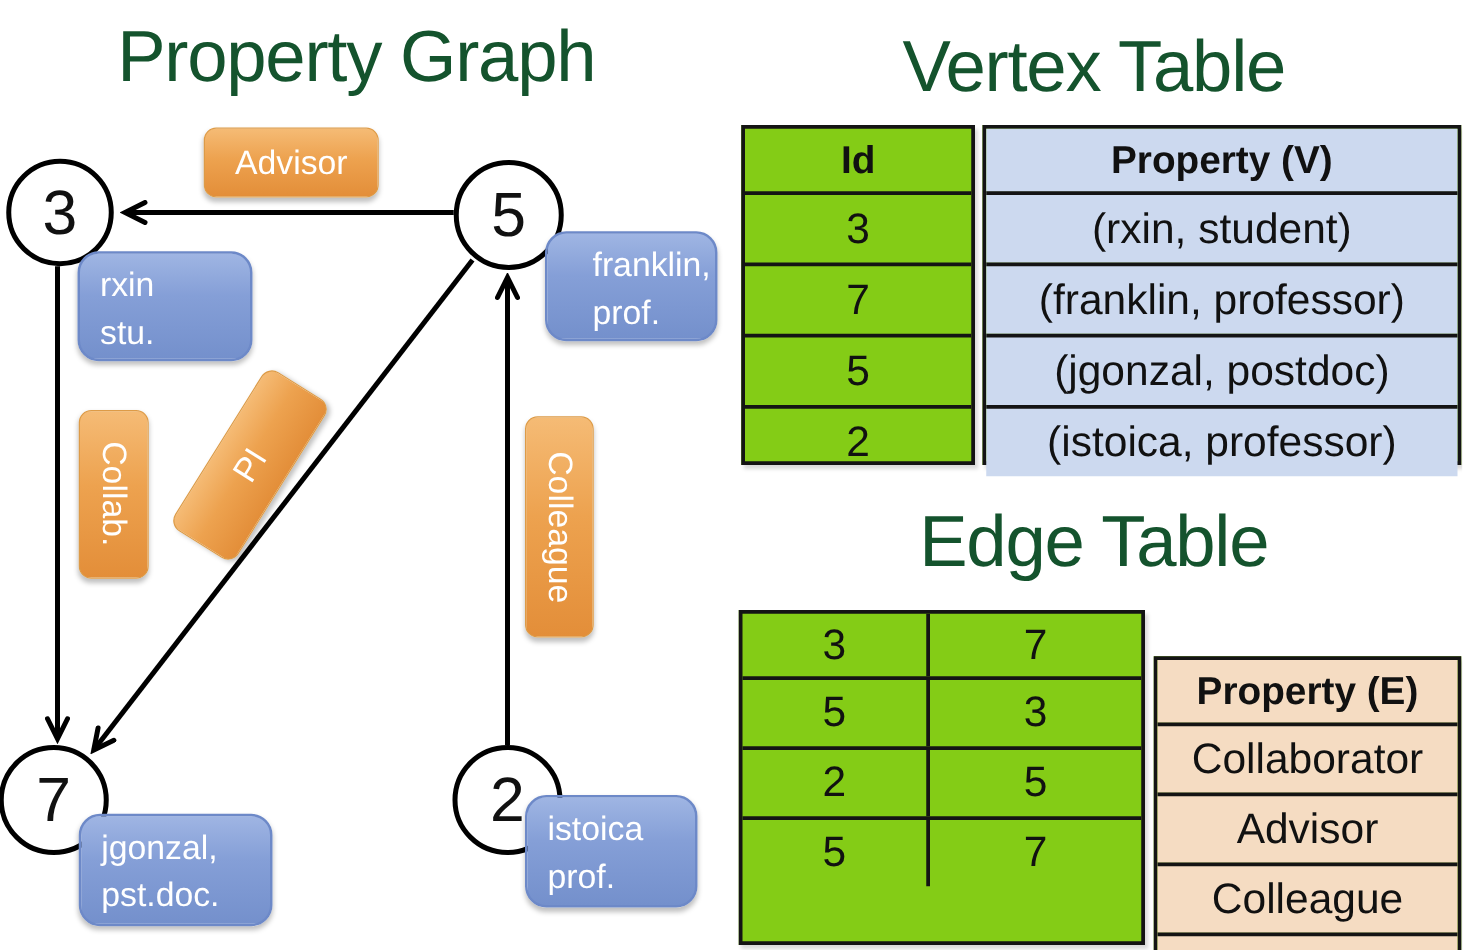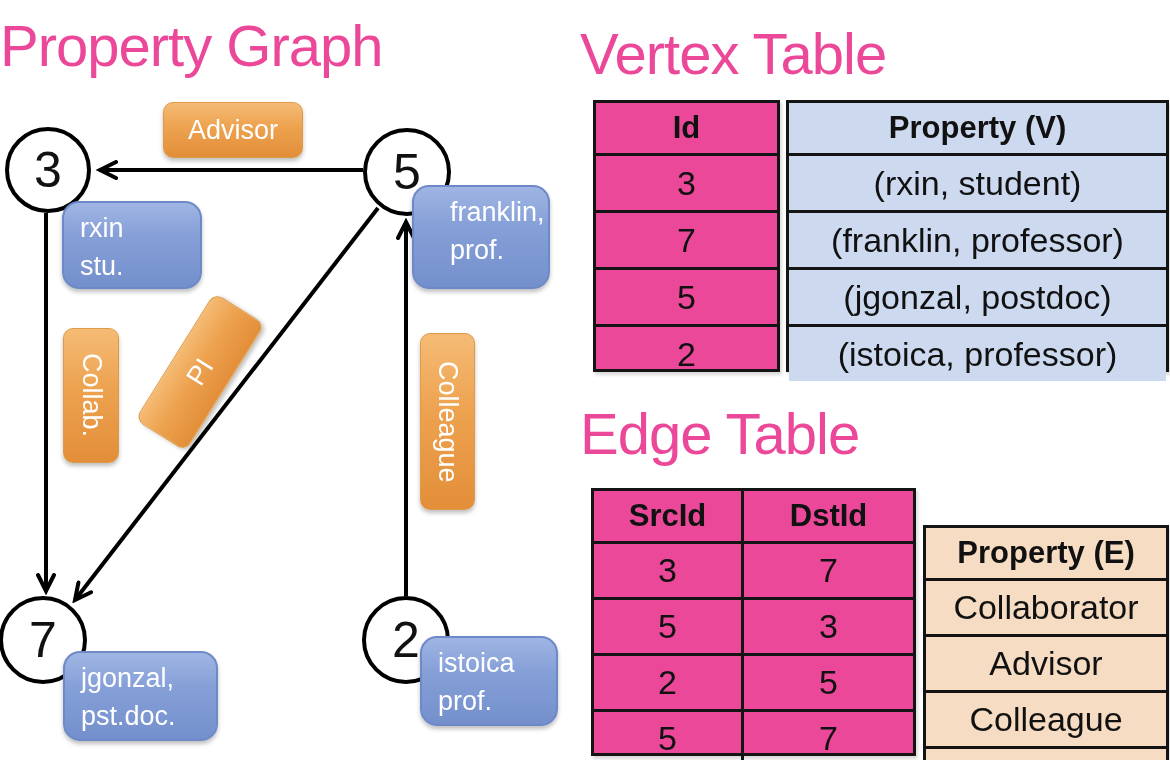--- a/index.html
+++ b/index.html
@@ -1,21 +1,21 @@
 <!DOCTYPE html>
 <html><head>
 <meta charset="utf-8">
 <style>
   html,body{margin:0;padding:0;background:#fff;}
   #stage{
     position:relative;width:1170px;height:760px;overflow:hidden;
     font-family:"Liberation Sans",sans-serif;background:#fff;
   }
   .big-title{
-    position:absolute;text-align:left;font-size:58px;color:#ec4899;
+    position:absolute;text-align:center;font-size:58px;color:#14532d;
     letter-spacing:-1px;white-space:nowrap;
   }
   
   .node-circle{
     position:absolute;border:4.5px solid #000;border-radius:50%;
     background:#fff;box-sizing:border-box;
     display:flex;align-items:center;justify-content:center;
   }
   .node-num{font-size:50px;color:#111;}
   
@@ -30,21 +30,21 @@
     position:absolute;border-radius:10px;color:#fff;
     background:linear-gradient(180deg,#f5bb75 0%,#eda24f 45%,#e38e39 100%);
     border:1px solid #dd9b47;box-sizing:border-box;
     box-shadow:0 3px 4px rgba(0,0,0,.25);
     display:flex;align-items:center;justify-content:center;
     font-size:27px;
   }
   .vertical-text{writing-mode:vertical-rl;}
   
   .tbl{
-    position:absolute;background:#ec4899;border:3px solid #141414;
+    position:absolute;background:#84cc16;border:3px solid #141414;
     box-sizing:border-box;box-shadow:2px 3px 3px rgba(0,0,0,.15);
   }
   .trow{
     display:flex;align-items:center;justify-content:center;
     border-top:3px solid #141414;font-size:34px;color:#111;
   }
   .trow:first-child{border-top:none;}
   .vt .trow{height:54px;}
   .vt .trow:first-child{height:50px;}
   .et .trow{height:53px;}
@@ -101,21 +101,21 @@
     <span>PI</span>
   </div>
   <div class="pill-orange vertical-text" style="left:420px;top:333px;width:55px;height:177px;">
     <span>Colleague</span>
   </div>
 
   <div class="pill-blue" style="left:62px;top:201px;width:140px;height:88px;">
     <div>rxin</div>
     <div>stu.</div>
   </div>
-  <div class="pill-blue" style="left:412px;top:185px;width:138px;height:104px;padding-left:36px;">
+  <div class="pill-blue" style="left:436px;top:185px;width:138px;height:88px;padding-left:36px;">
     <div>franklin,</div>
     <div>prof.</div>
   </div>
   <div class="pill-blue" style="left:63px;top:651px;width:155px;height:90px;">
     <div>jgonzal,</div>
     <div>pst.doc.</div>
   </div>
   <div class="pill-blue" style="left:420px;top:636px;width:138px;height:90px;">
     <div>istoica</div>
     <div>prof.</div>
@@ -131,24 +131,20 @@
 
   <div class="tbl vt" style="left:786px;top:100px;width:383px;height:272px;">
     <div class="trow thead bg-blue">Property (V)</div>
     <div class="trow bg-blue">(rxin, student)</div>
     <div class="trow bg-blue">(franklin, professor)</div>
     <div class="trow bg-blue">(jgonzal, postdoc)</div>
     <div class="trow bg-blue">(istoica, professor)</div>
   </div>
 
   <div class="tbl et" style="left:591px;top:488px;width:325px;height:268px;">
-    <div class="trow thead">
-      <div class="cell cell-src">SrcId</div>
-      <div class="cell cell-dst">DstId</div>
-    </div>
     <div class="trow">
       <div class="cell cell-src">3</div>
       <div class="cell cell-dst">7</div>
     </div>
     <div class="trow">
       <div class="cell cell-src">5</div>
       <div class="cell cell-dst">3</div>
     </div>
     <div class="trow">
       <div class="cell cell-src">2</div>

